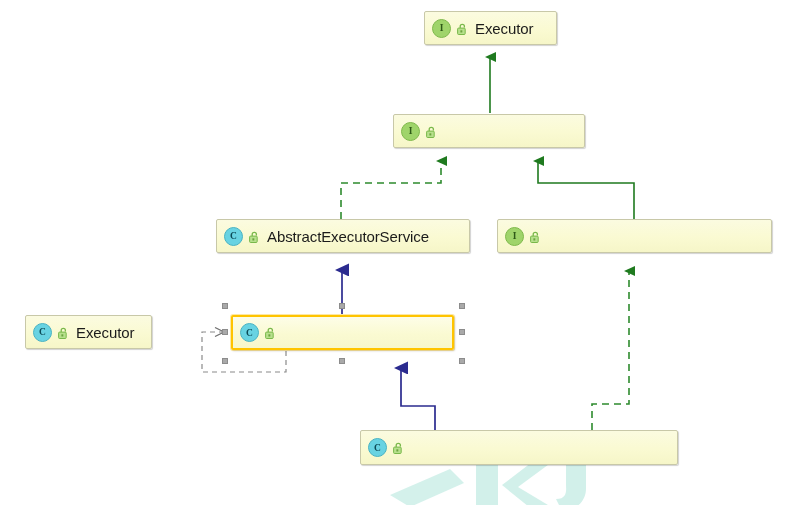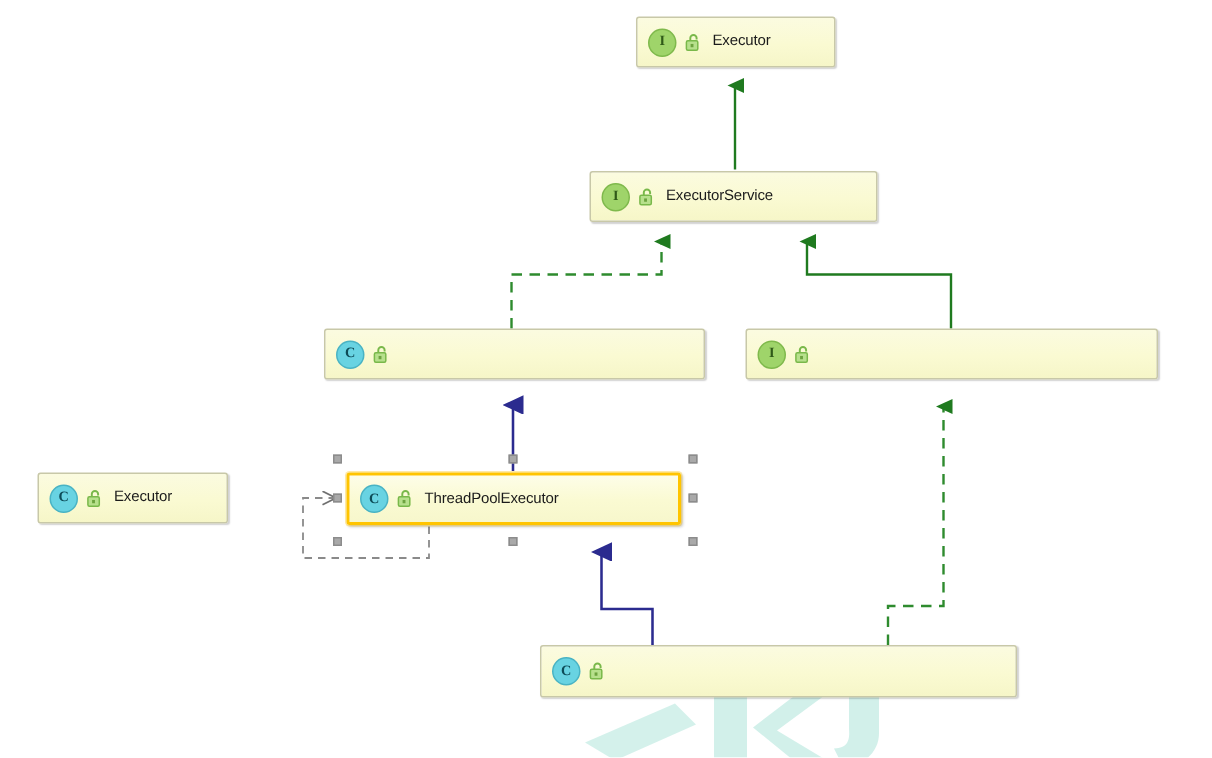--- a/index.html
+++ b/index.html
@@ -45,21 +45,21 @@
     padding: 0 10px 0 7px;
     box-shadow: 1px 1px 1px rgba(0,0,0,0.18);
     white-space: nowrap;
   }
   .node.selected {
     border: 2px solid #ffc400;
     background: linear-gradient(to bottom, #fdfde8 0%, #fafad2 55%, #f7f7cc 100%);
     box-shadow: 0 0 0 1px rgba(255,196,0,0.35), 1px 1px 2px rgba(0,0,0,0.22);
   }
   .node-label {
-    font-size: 10px;
+    font-size: 15px;
     color: #1b1b1b;
     letter-spacing: -0.1px;
     line-height: 1;
   }
   
   .type-icon {
     width: 17px;
     height: 17px;
     border-radius: 50%;
     flex: 0 0 17px;
@@ -169,32 +169,32 @@
 
   <div class="node" style="left:393px; top:114px; width:192px; height:34px;">
     <span class="type-icon iface">I</span>
     <span class="lock-icon">
       <svg viewBox="0 0 12 13" width="12" height="13">
         <path d="M4.2 5.2 V3.4 a2.1 2.1 0 0 1 4.2 0 V4.4" fill="none" stroke="#79b84a" stroke-width="1.3"></path>
         <rect x="1.6" y="5.1" width="7.6" height="6.4" rx="1" fill="#b7e08c" stroke="#79b84a" stroke-width="1"></rect>
         <rect x="4.4" y="7.3" width="1.9" height="2.2" fill="#6da33f"></rect>
       </svg>
     </span>
-    <span class="node-label">ExecutorService</span>
   </div>
 
   <div class="node" style="left:216px; top:219px; width:254px; height:34px;">
     <span class="type-icon cls">C</span>
     <span class="lock-icon">
       <svg viewBox="0 0 12 13" width="12" height="13">
         <path d="M4.2 5.2 V3.4 a2.1 2.1 0 0 1 4.2 0 V4.4" fill="none" stroke="#79b84a" stroke-width="1.3"></path>
         <rect x="1.6" y="5.1" width="7.6" height="6.4" rx="1" fill="#b7e08c" stroke="#79b84a" stroke-width="1"></rect>
         <rect x="4.4" y="7.3" width="1.9" height="2.2" fill="#6da33f"></rect>
       </svg>
     </span>
+    <span class="node-label">AbstractExecutorService</span>
   </div>
 
   <div class="node" style="left:497px; top:219px; width:275px; height:34px;">
     <span class="type-icon iface">I</span>
     <span class="lock-icon">
       <svg viewBox="0 0 12 13" width="12" height="13">
         <path d="M4.2 5.2 V3.4 a2.1 2.1 0 0 1 4.2 0 V4.4" fill="none" stroke="#79b84a" stroke-width="1.3"></path>
         <rect x="1.6" y="5.1" width="7.6" height="6.4" rx="1" fill="#b7e08c" stroke="#79b84a" stroke-width="1"></rect>
         <rect x="4.4" y="7.3" width="1.9" height="2.2" fill="#6da33f"></rect>
       </svg>
@@ -215,21 +215,20 @@
 
   <div class="node selected" style="left:231px; top:315px; width:223px; height:35px;">
     <span class="type-icon cls">C</span>
     <span class="lock-icon">
       <svg viewBox="0 0 12 13" width="12" height="13">
         <path d="M4.2 5.2 V3.4 a2.1 2.1 0 0 1 4.2 0 V4.4" fill="none" stroke="#79b84a" stroke-width="1.3"></path>
         <rect x="1.6" y="5.1" width="7.6" height="6.4" rx="1" fill="#b7e08c" stroke="#79b84a" stroke-width="1"></rect>
         <rect x="4.4" y="7.3" width="1.9" height="2.2" fill="#6da33f"></rect>
       </svg>
     </span>
-    <span class="node-label">ThreadPoolExecutor</span>
   </div>
 
   <div class="node" style="left:360px; top:430px; width:318px; height:35px;">
     <span class="type-icon cls">C</span>
     <span class="lock-icon">
       <svg viewBox="0 0 12 13" width="12" height="13">
         <path d="M4.2 5.2 V3.4 a2.1 2.1 0 0 1 4.2 0 V4.4" fill="none" stroke="#79b84a" stroke-width="1.3"></path>
         <rect x="1.6" y="5.1" width="7.6" height="6.4" rx="1" fill="#b7e08c" stroke="#79b84a" stroke-width="1"></rect>
         <rect x="4.4" y="7.3" width="1.9" height="2.2" fill="#6da33f"></rect>
       </svg>

